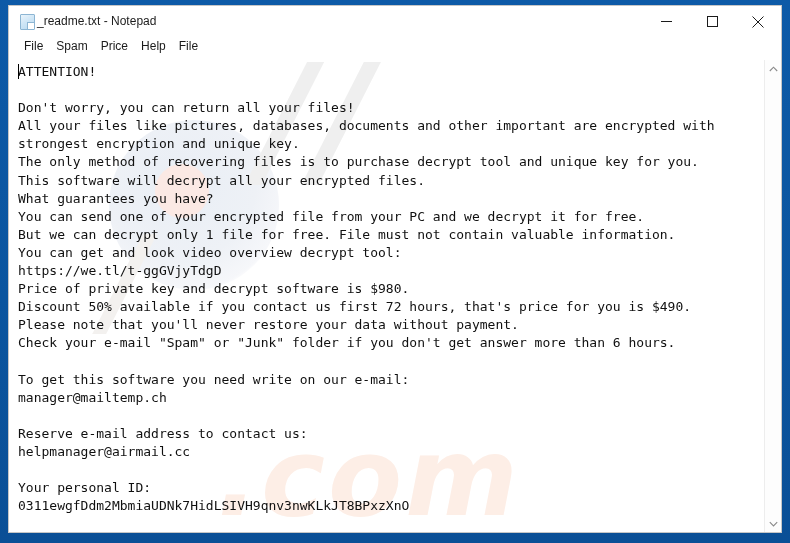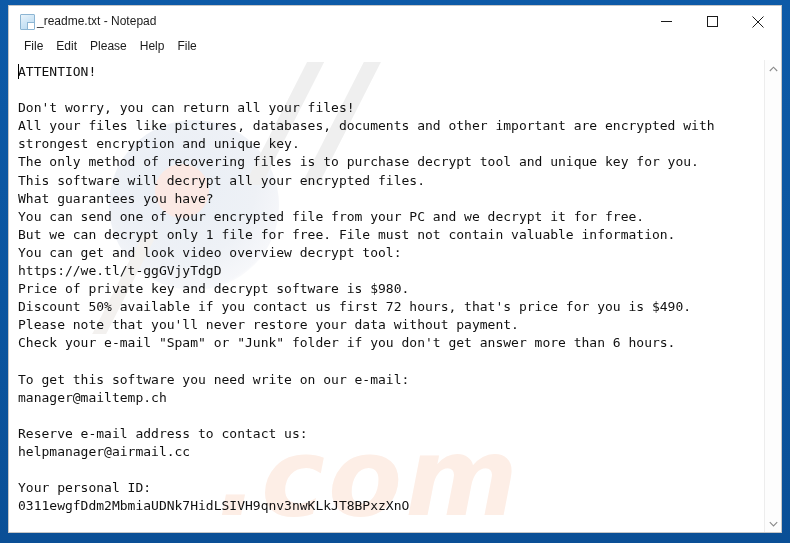--- a/index.html
+++ b/index.html
@@ -262,22 +262,22 @@
           <svg width="12" height="12" viewBox="0 0 12 12" aria-hidden="true">
             <line x1="0.5" y1="0.5" x2="11.5" y2="11.5" stroke="#1b1b1b" stroke-width="1"></line>
             <line x1="11.5" y1="0.5" x2="0.5" y2="11.5" stroke="#1b1b1b" stroke-width="1"></line>
           </svg>
         </div>
       </div>
     </div>
 
     <div class="menubar">
       <div class="menu-item">File</div>
-      <div class="menu-item">Edit</div>
-      <div class="menu-item">Please</div>
+      <div class="menu-item">Spam</div>
+      <div class="menu-item">Price</div>
       <div class="menu-item">Help</div>
       <div class="menu-item">File</div>
     </div>
 
     <div class="editor-wrap">
 
       <div class="textarea">
 
         <div class="watermark">
           <div class="wm-circle"></div>

